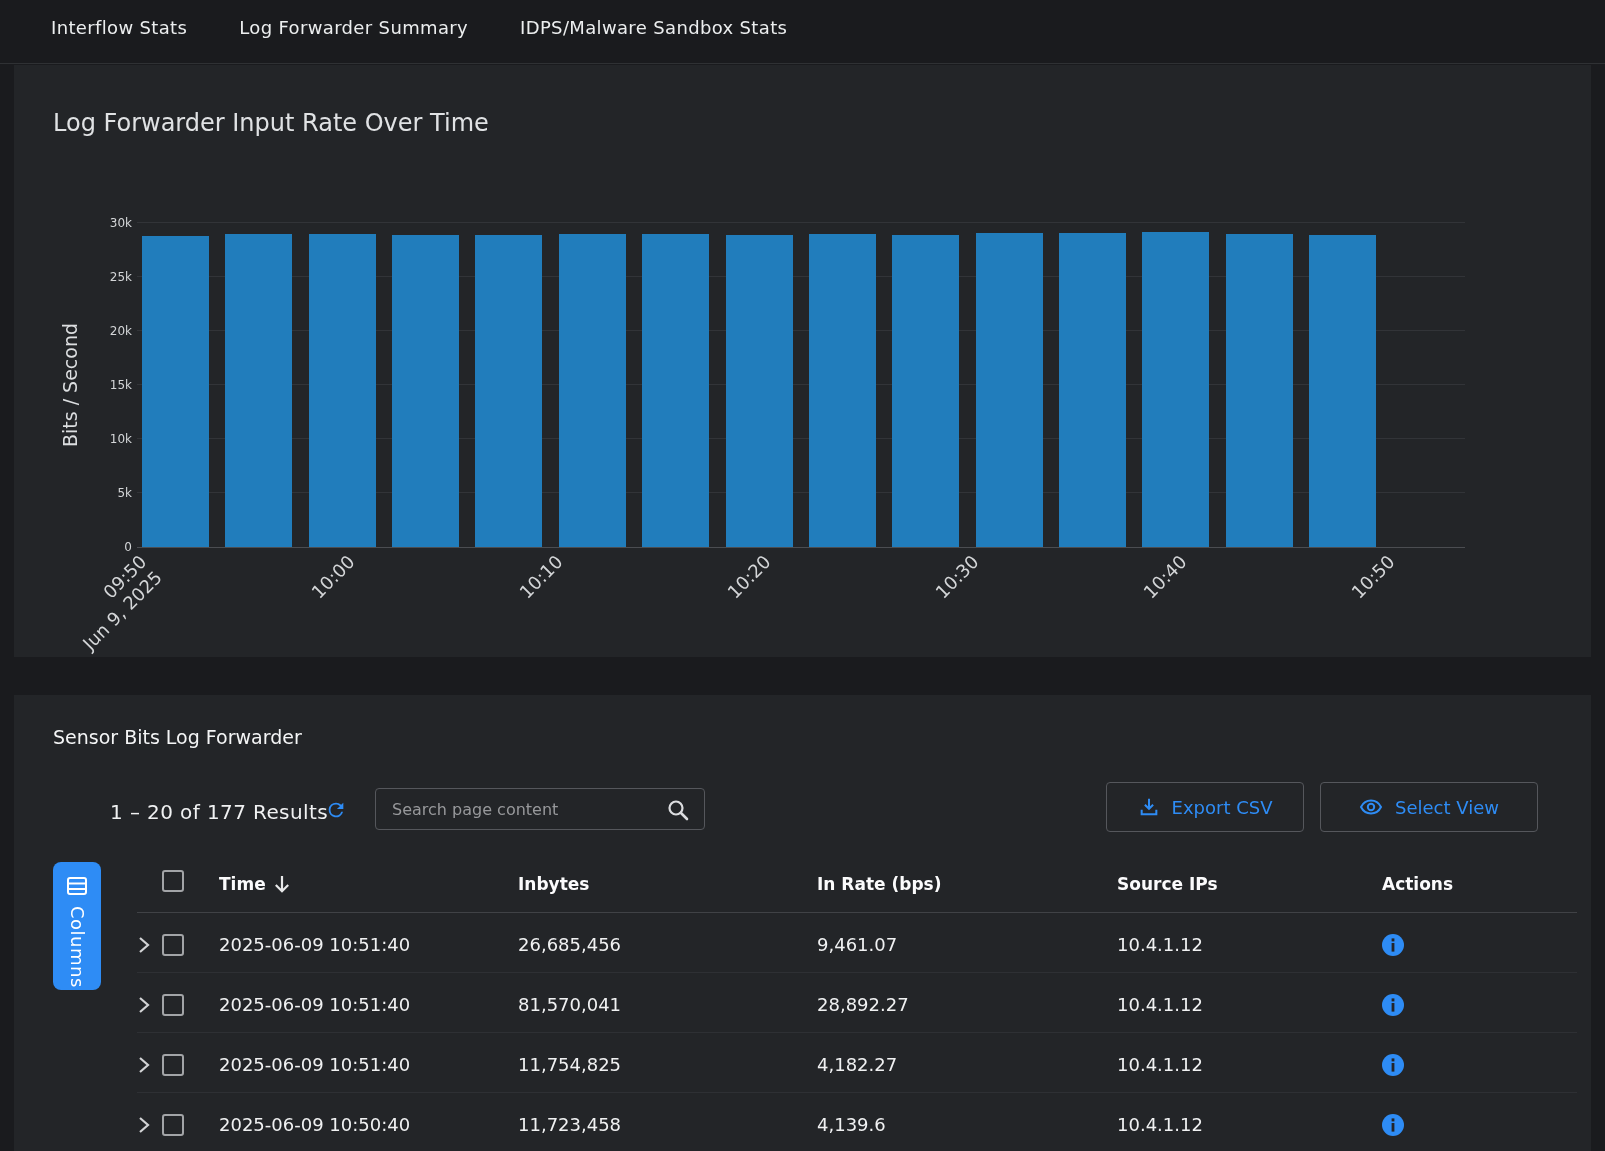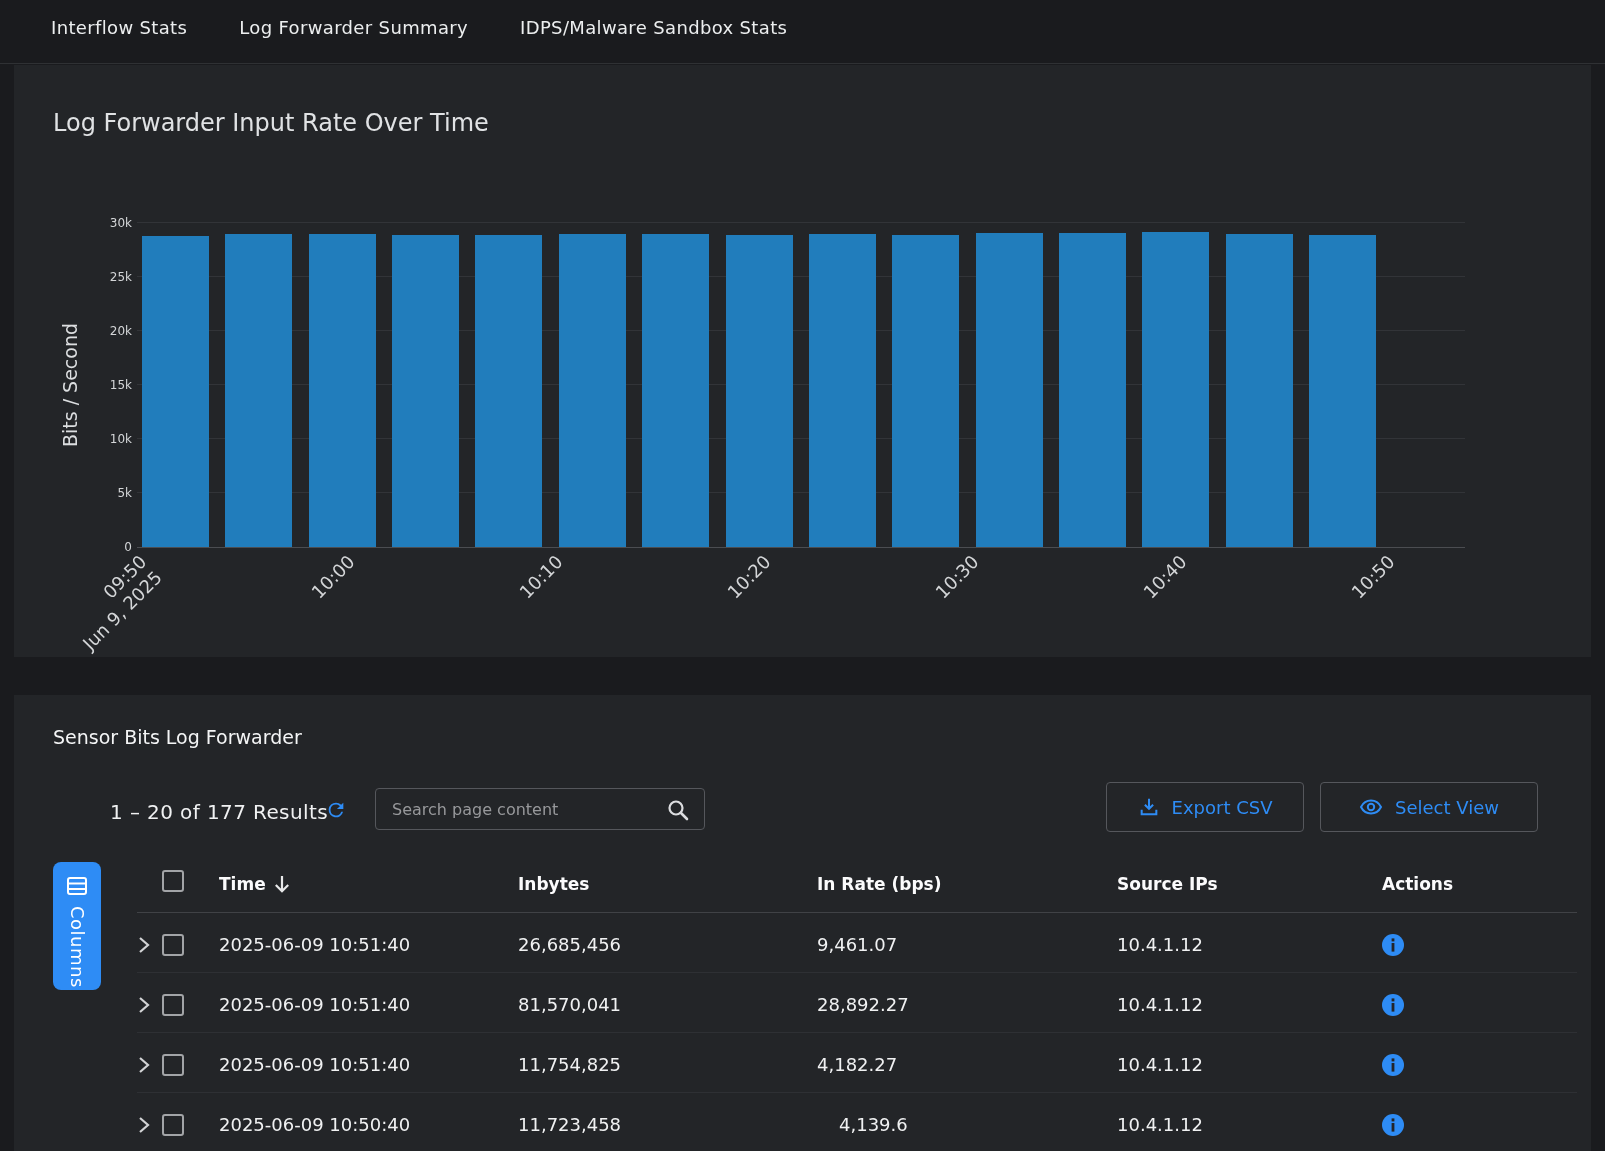--- a/index.html
+++ b/index.html
@@ -294,21 +294,21 @@
           </svg></div>
         <div class="sep"></div>
       </div>
       <div class="row" style="top: 180px;">
         <div class="expander" style="top: 22px;"><svg width="12" height="20" viewBox="0 0 12 20">
             <path d="M2 3l8 7-8 7" stroke="#d2d3d5" stroke-width="2.2" fill="none"></path>
           </svg></div>
         <div class="checkbox col-check" style="top: 21px;"></div>
         <div class="cell" style="left: 205px;">2025-06-09 10:50:40</div>
         <div class="cell" style="left: 504px;">11,723,458</div>
-        <div class="cell" style="left: 803px; margin-left: 22px;">4,139.6</div>
+        <div class="cell" style="left: 803px;">4,139.6</div>
         <div class="cell" style="left: 1103px;">10.4.1.12</div>
         <div class="info-btn" style="top: 20px;"><svg width="24" height="24" viewBox="0 0 24 24">
             <circle cx="12" cy="12" r="11" fill="#2e8cf5"></circle>
             <rect x="10.6" y="5.4" width="2.8" height="3" fill="#232528"></rect>
             <rect x="10.6" y="10" width="2.8" height="8.6" fill="#232528"></rect>
           </svg></div>
       </div>
     </div>
 </section>
 

